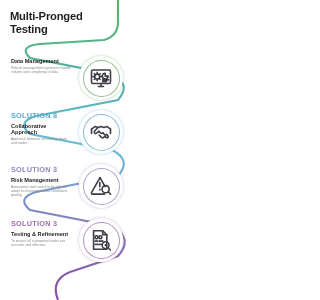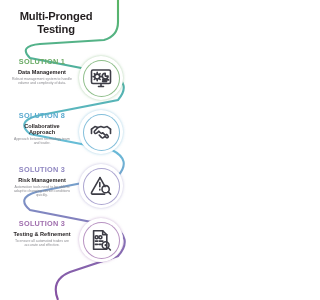--- a/index.html
+++ b/index.html
@@ -2,21 +2,21 @@
 <html><head>
 <meta charset="utf-8">
 <style>
   html,body{margin:0;padding:0;}
   body{
     width:150px;height:300px;overflow:hidden;
     background:#ffffff;
     font-family:"Liberation Sans", sans-serif;
     position:relative;
   }
-  #stage{position:absolute;inset:0;width:150px;height:300px;text-align:center;}
+  #stage{position:absolute;inset:0;width:150px;height:300px;}
 
   
   #connector{position:absolute;left:0;top:0;width:150px;height:300px;z-index:1;}
 
   #title{
     position:absolute;left:10px;top:10px;width:92px;z-index:4;
     font-size:11.2px;line-height:12.6px;font-weight:bold;
     color:#231f20;letter-spacing:-0.2px;
   }
 
@@ -74,21 +74,20 @@
              L112,226 Q134,238 118,256 L70,272 Q50,280 58,300" fill="none" stroke="url(#gline)" stroke-width="2.1" opacity="0.92"></path>
   </svg>
 
   <div id="title">
     <span>Multi-Pronged</span><br>
     <span>Testing</span>
   </div>
 
   <div class="block" style="top:56px;">
     <div class="txt" style="top:2px;">
-      <p class="kicker" style="color:#6aaa64;">SOLUTION 1</p>
       <p class="htitle">Data Management</p>
       <p class="desc">Robust management system to handle volume and complexity of data.</p>
     </div>
     <div class="badge" style="left:79px;top:0px;">
       <span class="ring" style="box-shadow:0 0 3px rgba(106,170,100,0.55);"></span>
       <span class="inner" style="border-color:rgba(106,170,100,0.75);"></span>
       <svg width="24" height="24" viewBox="0 0 24 24">
         <rect class="ico" x="2.5" y="4" width="19" height="13.5" rx="1.4"></rect>
         <path class="ico" d="M9.5 20.5h5M12 17.5v3"></path>
         <circle class="ico" cx="8.2" cy="10.6" r="2.5"></circle>

